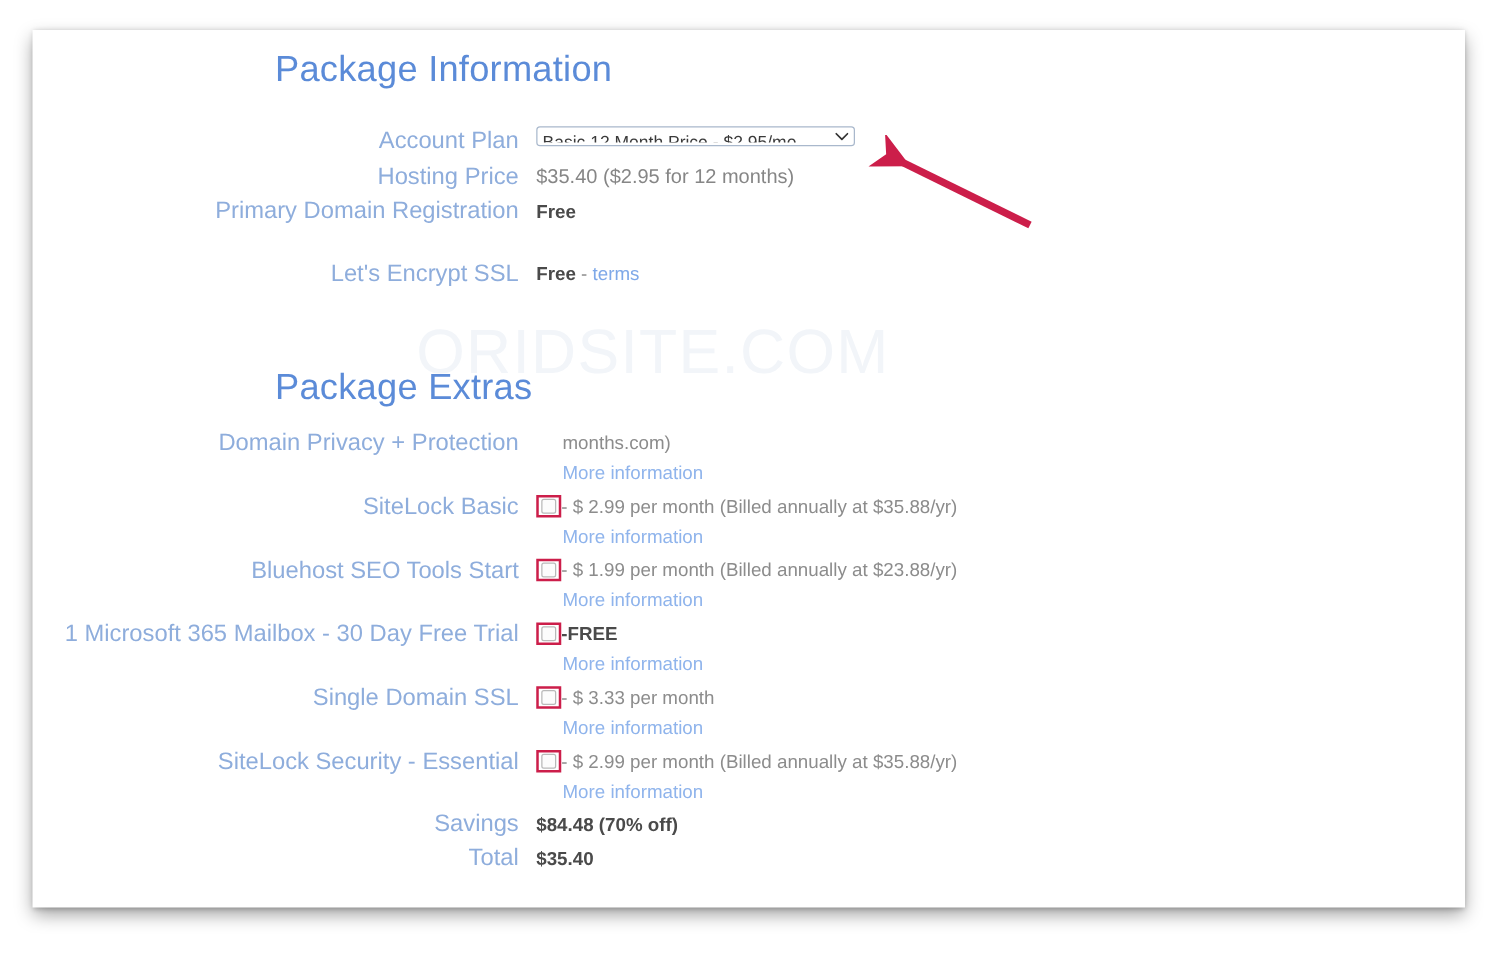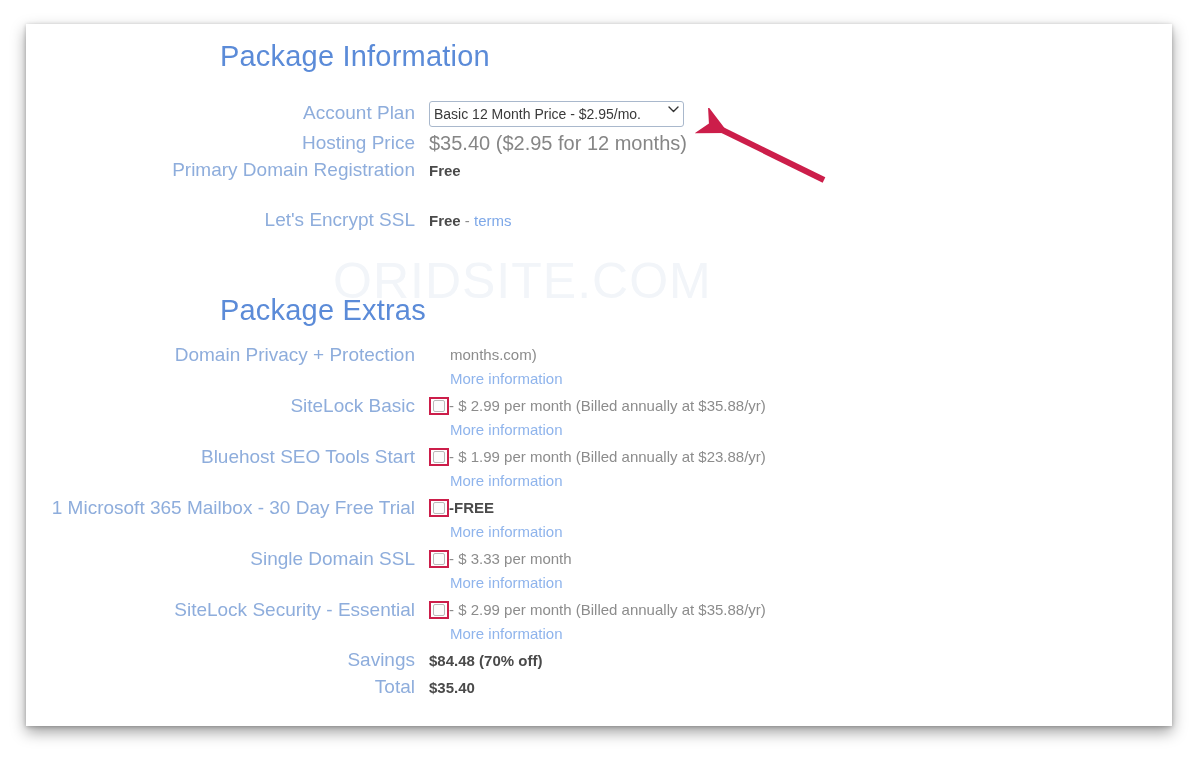--- a/index.html
+++ b/index.html
@@ -98,21 +98,21 @@
   }
 
   .fvalue.bold-dark {
     font-weight: bold;
     color: #4a4a4a;
     font-size: 15px;
   }
 
   .price-line {
     color: #868686;
-    font-size: 20px;
+    font-size: 16px;
     line-height: 24px;
   }
 
   .link {
     color: #7ea8e8;
     text-decoration: none;
     font-size: 15px;
   }
 
   .link-more {
@@ -126,21 +126,21 @@
 
   
   select.plan-select {
     font-family: "Liberation Sans", sans-serif;
     font-size: 14px;
     color: #3a3a3a;
     padding: 2px 20px 2px 4px;
     border: 1px solid #a9b8cc;
     border-radius: 3px;
     background: #ffffff;
-    height: 26px;
+    height: 16px;
     line-height: 18px;
     appearance: none;
     -webkit-appearance: none;
     width: 255px;
   }
   .select-wrap {
     position: relative;
     display: inline-block;
   }
   .select-chevron {
@@ -244,21 +244,21 @@
         <div class="frow" style="margin-top:3px;">
           <div class="flabel">Hosting Price</div>
           <div class="fvalue price-line">$35.40  ($2.95 for 12 months)</div>
         </div>
 
         <div class="frow" style="margin-top:2px;">
           <div class="flabel">Primary Domain Registration</div>
           <div class="fvalue bold-dark">Free</div>
         </div>
 
-        <div class="frow" style="margin-top:24px;">
+        <div class="frow" style="margin-top:24px;align-items:center;">
           <div class="flabel">Let's Encrypt SSL</div>
           <div class="fvalue">
             <span class="extra-text bold">Free</span><span class="extra-text"> - </span><a href="#" class="link">terms</a>
           </div>
         </div>
 
       </div>
 
       <div class="section-title" id="title-package-extras">Package Extras</div>
 

